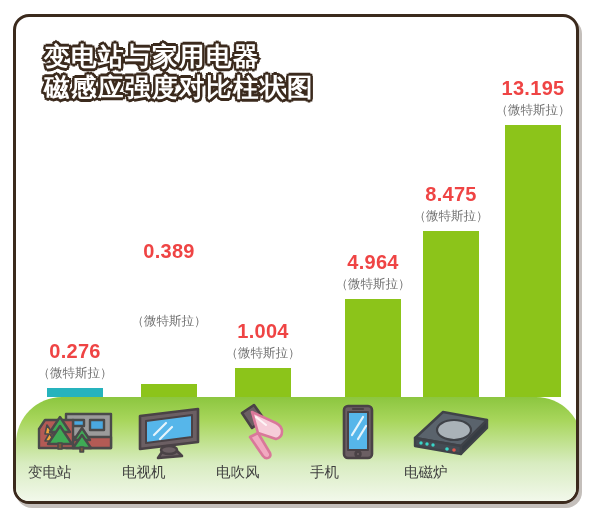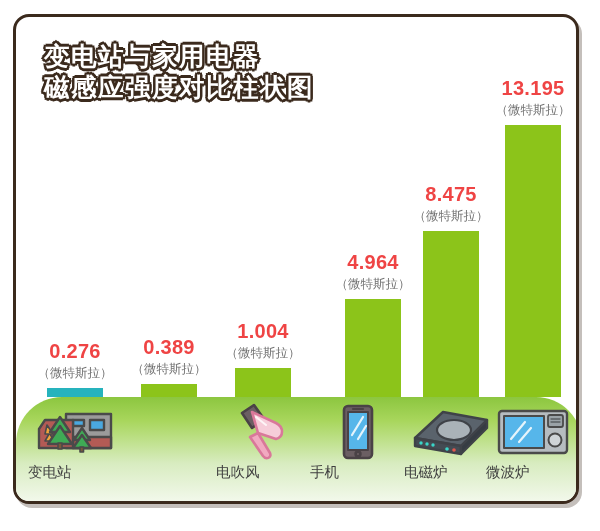--- a/index.html
+++ b/index.html
@@ -79,21 +79,21 @@
 磁感应强度对比柱状图</div>
 
     <div class="plot">
 
       <div class="col" style="left:12px;">
         <span class="vlabel">0.276</span>
         <span class="unit">（微特斯拉）</span>
         <div class="bar teal" style="height: 9px; background: rgb(38, 179, 189);"></div>
       </div>
 
-      <div class="col" style="left:106px;">
+      <div class="col" style="left:106px;gap:48px;">
         <span class="vlabel">0.389</span>
         <span class="unit">（微特斯拉）</span>
         <div class="bar" style="height: 13px; background: rgb(140, 196, 26);"></div>
       </div>
 
       <div class="col" style="left:200px;">
         <span class="vlabel">1.004</span>
         <span class="unit">（微特斯拉）</span>
         <div class="bar" style="height: 29px; background: rgb(140, 196, 26);"></div>
       </div>
@@ -136,20 +136,37 @@
                 <rect x="25" y="38" width="4" height="6" fill="#7a5a3a" stroke-width="1.6"></rect>
                 <path d="M49 23 L57 35 L41 35 Z" fill="#3faa55"></path>
                 <path d="M49 30 L58 43 L40 43 Z" fill="#3faa55"></path>
                 <rect x="47" y="42" width="3.5" height="5" fill="#7a5a3a" stroke-width="1.6"></rect>
               </g>
             </svg>
           </div>
           <span class="catlabel">变电站</span>
         </div>
 
+        <div class="cell" style="left:106px;">
+          <div class="iconbox">
+            <svg width="74" height="56" viewBox="0 0 74 56">
+              <g stroke="#4a4246" stroke-width="2.6" stroke-linejoin="round">
+                <path d="M8 12 L66 5 L66 38 L8 45 Z" fill="#6b5f63"></path>
+                <path d="M14 17 L60 11 L60 33 L14 39 Z" fill="#56b6ea" stroke-width="2"></path>
+                <path d="M30 48 L44 46 L50 52 L26 54 Z" fill="#6b5f63"></path>
+                <ellipse cx="37" cy="46" rx="8" ry="4" fill="#6b5f63"></ellipse>
+              </g>
+              <g stroke="#ffffff" stroke-width="2.2" stroke-linecap="round" opacity=".85">
+                <line x1="22" y1="31" x2="34" y2="19"></line>
+                <line x1="28" y1="35" x2="40" y2="23"></line>
+              </g>
+            </svg>
+          </div>
+          <span class="catlabel">电视机</span>
+        </div>
 
         <div class="cell" style="left:200px;">
           <div class="iconbox">
             <svg width="62" height="58" viewBox="0 0 62 58">
               <g stroke="#d9789a" stroke-width="2.6" stroke-linejoin="round" stroke-linecap="round">
                 <path d="M10 10 L22 2 L32 16 L20 25 Z" fill="#6b5f63" stroke="#4a4246"></path>
                 <path d="M20 9 L44 20 C52 24 52 34 44 36 L26 30 Z" fill="#f6cdd9"></path>
                 <path d="M26 30 L38 50 C40 55 34 57 31 53 L18 34 Z" fill="#f1a9c0"></path>
                 <path d="M24 14 L34 22" stroke="#ffffff" stroke-width="2" opacity=".8"></path>
               </g>
@@ -190,39 +207,18 @@
                 <circle cx="18" cy="38" r="1.7" fill="#3ad6c8"></circle>
                 <circle cx="24" cy="39" r="1.7" fill="#3ad6c8"></circle>
                 <circle cx="38" cy="43" r="1.8" fill="#3ad6c8"></circle>
                 <circle cx="45" cy="44" r="1.8" fill="#e2574c"></circle>
               </g>
             </svg>
           </div>
           <span class="catlabel">电磁炉</span>
         </div>
 
-        <div class="cell" style="left:470px;">
-          <div class="iconbox">
-            <svg width="78" height="52" viewBox="0 0 78 52">
-              <g stroke="#4a4a4a" stroke-width="2.4" stroke-linejoin="round">
-                <rect x="5" y="5" width="68" height="42" rx="3" fill="#b6bcc0"></rect>
-                <rect x="10" y="10" width="40" height="32" fill="#56b6ea" stroke-width="2"></rect>
-                <rect x="54" y="9" width="15" height="12" rx="2" fill="#9aa2a7" stroke-width="1.8"></rect>
-                <circle cx="61" cy="34" r="6.5" fill="#cfd4d7" stroke-width="2"></circle>
-              </g>
-              <g stroke="#ffffff" stroke-width="2.2" stroke-linecap="round" opacity=".85">
-                <line x1="17" y1="33" x2="31" y2="16"></line>
-                <line x1="25" y1="36" x2="37" y2="22"></line>
-              </g>
-              <g stroke="#5a5f63" stroke-width="1.3" stroke-linecap="round">
-                <line x1="57" y1="13" x2="66" y2="13"></line>
-                <line x1="57" y1="16" x2="66" y2="16"></line>
-              </g>
-            </svg>
-          </div>
-          <span class="catlabel">微波炉</span>
-        </div>
 
       </div>
     </div>
 
   </div>
 </div>
 
 </body></html>

